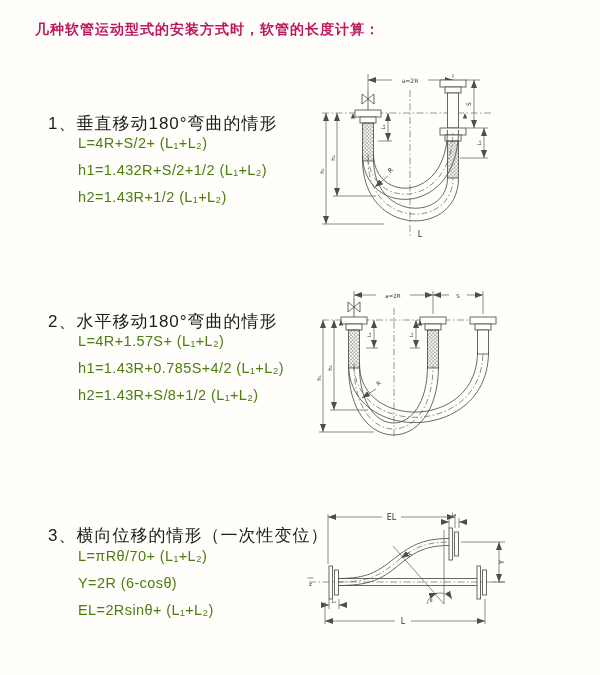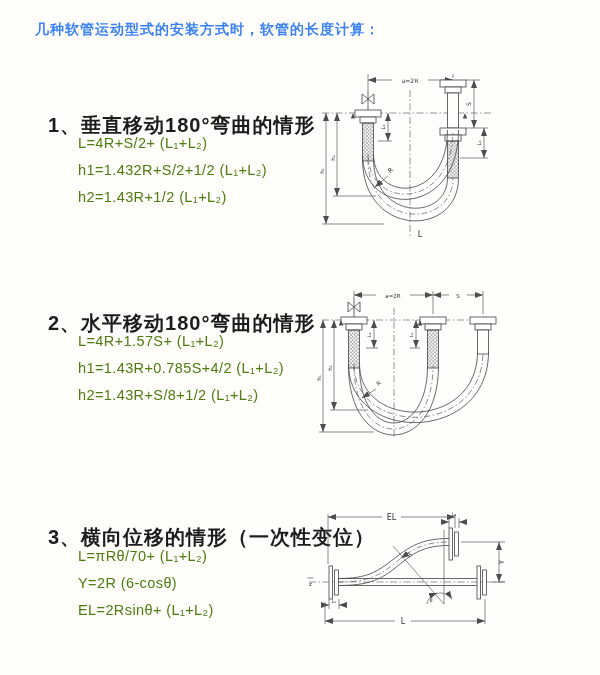--- a/index.html
+++ b/index.html
@@ -7,25 +7,25 @@
     width:600px;height:675px;
     background:#fffefb;
     font-family:"Liberation Sans","DejaVu Sans",sans-serif;
     color:#222;
     position:relative;
     overflow:hidden;
   }
   .page{position:absolute;inset:0;}
   .title{
     position:absolute;left:35px;top:21px;
-    font-size:14px;font-weight:bold;letter-spacing:1px;color:#3b82f6;
+    font-size:14px;font-weight:bold;letter-spacing:1px;color:#be185d;
   }
   .sec-heading{
     position:absolute;left:48px;
-    font-size:20px;color:#1c1c1c;letter-spacing:1px;font-weight:700;
+    font-size:17px;color:#1c1c1c;letter-spacing:1px;font-weight:400;
   }
   .formulas{
     position:absolute;left:78px;
     font-size:14.5px;color:#4d7c0f;letter-spacing:.4px;line-height:27px;
   }
   .formulas div{white-space:pre;}
   svg{position:absolute;overflow:visible;}
   svg text{fill:#333;font-family:"DejaVu Sans","Liberation Sans",sans-serif;}
   .ln{stroke:#4d4d4d;stroke-width:.85;fill:none;}
   .thin{stroke:#5a5a5a;stroke-width:.7;fill:none;}

